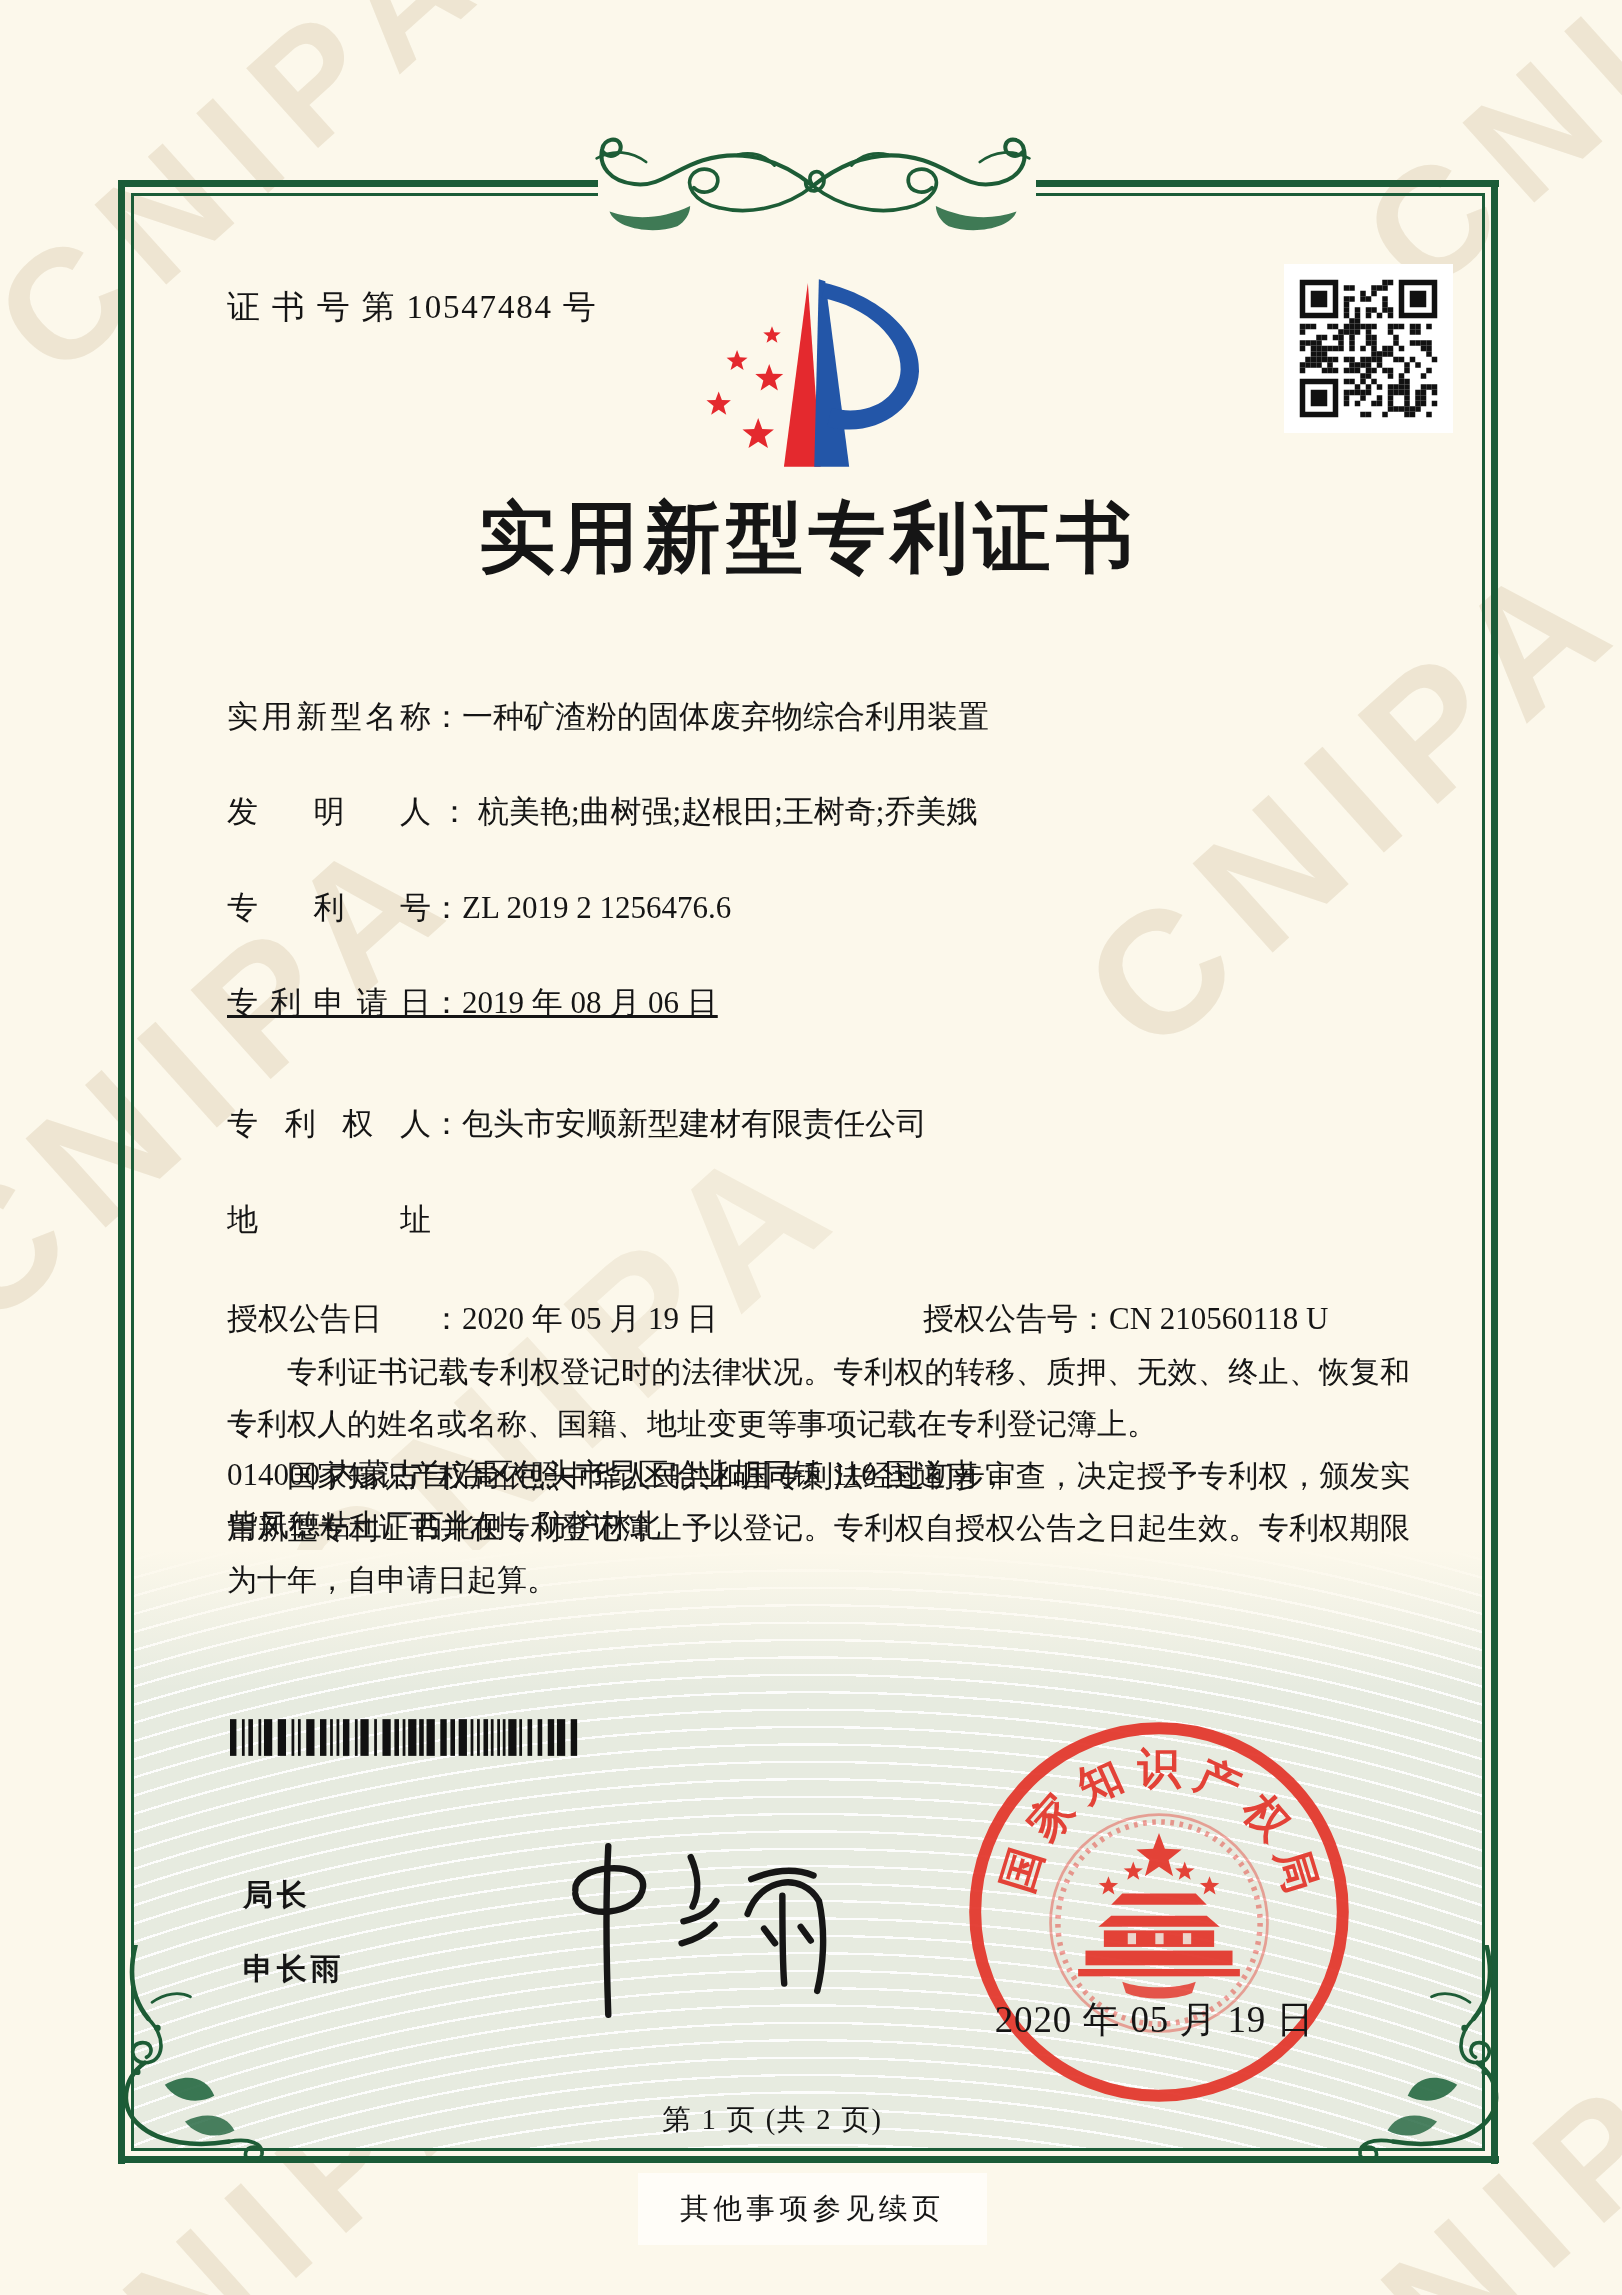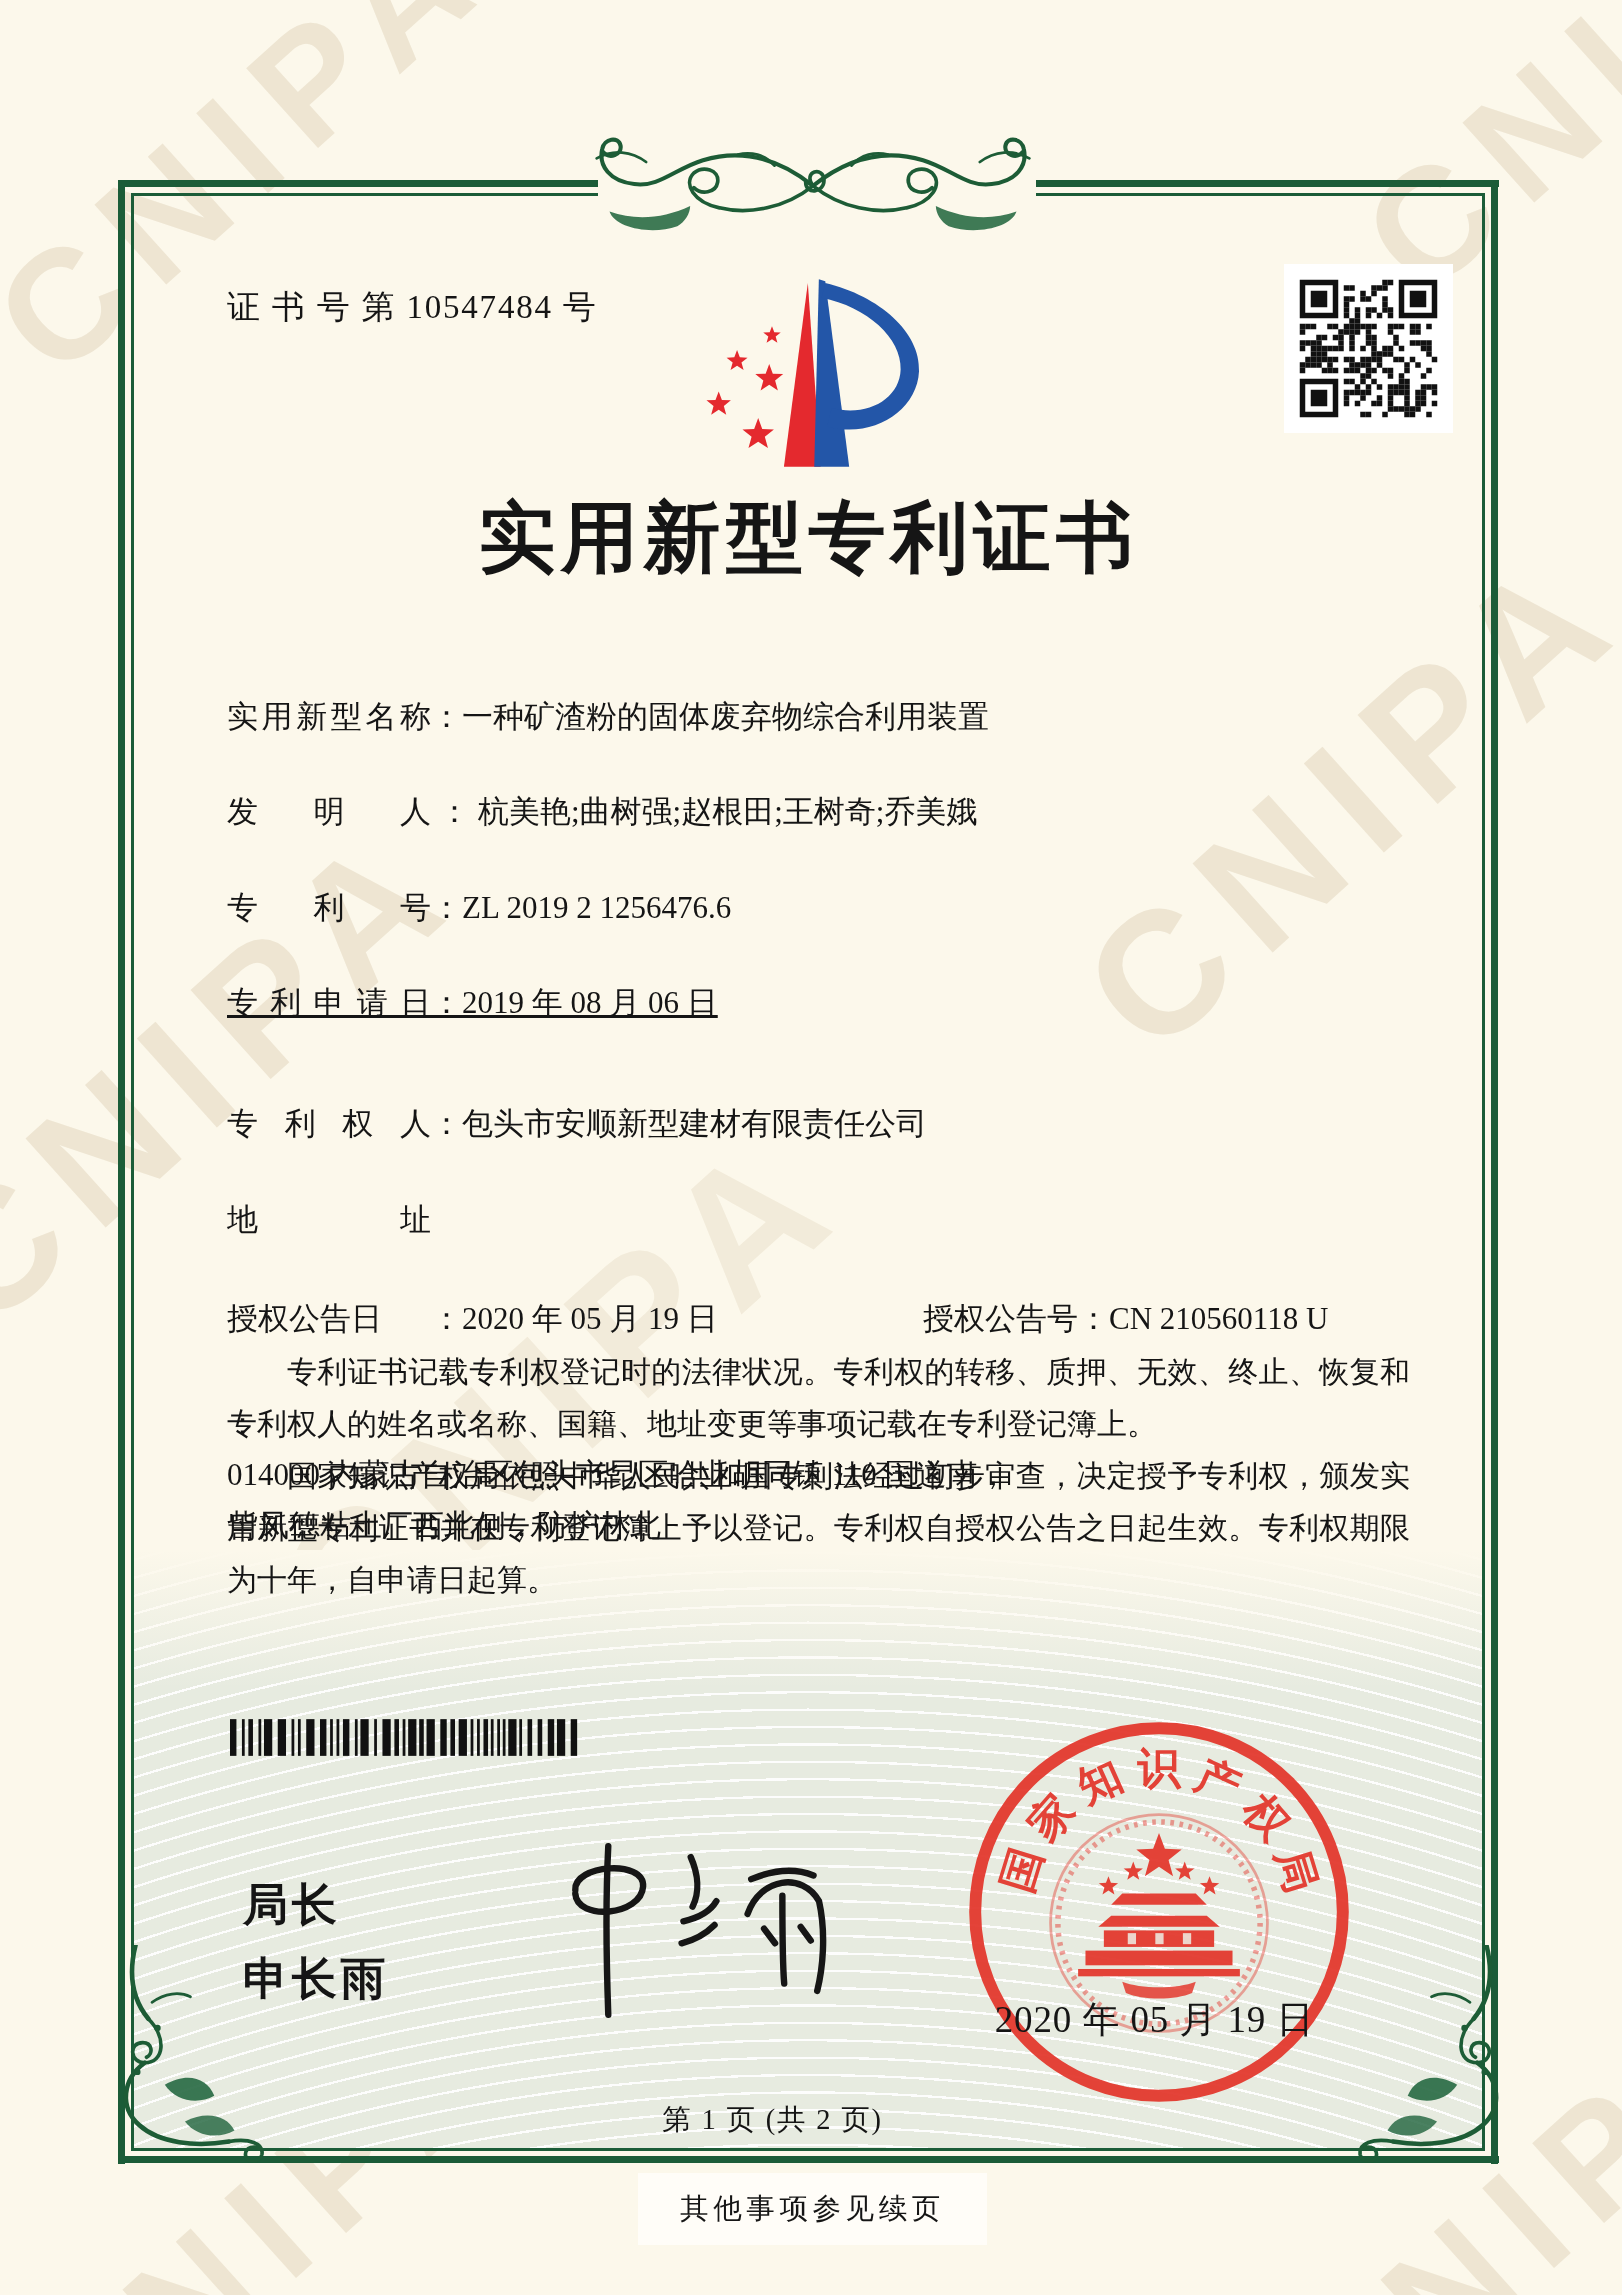--- a/index.html
+++ b/index.html
@@ -27,21 +27,21 @@
          letter-spacing:5.5px;line-height:1.1;}
   .row{position:absolute;left:227px;width:1190px;display:flex;font-size:31px;z-index:4;}
   .flabel{display:inline-block;width:204px;text-align:justify;text-align-last:justify;flex:0 0 204px;}
   .colon{flex:0 0 31px;}
   .fvalue{flex:1;line-height:51px;}
   .row, .flabel, .fvalue{line-height:51px;}
   .grantno{position:absolute;left:696px;top:0;display:flex;}
   .grantno .glabel{white-space:nowrap;}
   .body-text{left:227px;top:1346px;width:1183px;font-size:30px;line-height:52px;text-align:justify;}
   .body-text p{margin:0;text-indent:2em;}
-  .director{left:243px;font-family:"Liberation Sans", sans-serif;font-weight:600;font-size:45px;
+  .director{left:243px;font-family:"Liberation Sans", sans-serif;font-weight:600;font-size:30px;
             letter-spacing:3.7px;}
   .sealdate{left:971px;top:1995px;width:367px;text-align:center;font-size:37px;letter-spacing:0.9px;}
   .pagefoot{left:79px;top:2101px;width:1387px;text-align:center;font-size:28.5px;letter-spacing:1.8px;}
   .notebox{left:638px;top:2173px;width:349px;height:72px;background:#fffdf8;display:flex;
            align-items:center;justify-content:center;font-size:28.5px;letter-spacing:4.6px;z-index:4;}
   .qrbox{left:1284px;top:264px;width:169px;height:169px;background:#fff;}
 </style>
 </head>
 <body>
 

